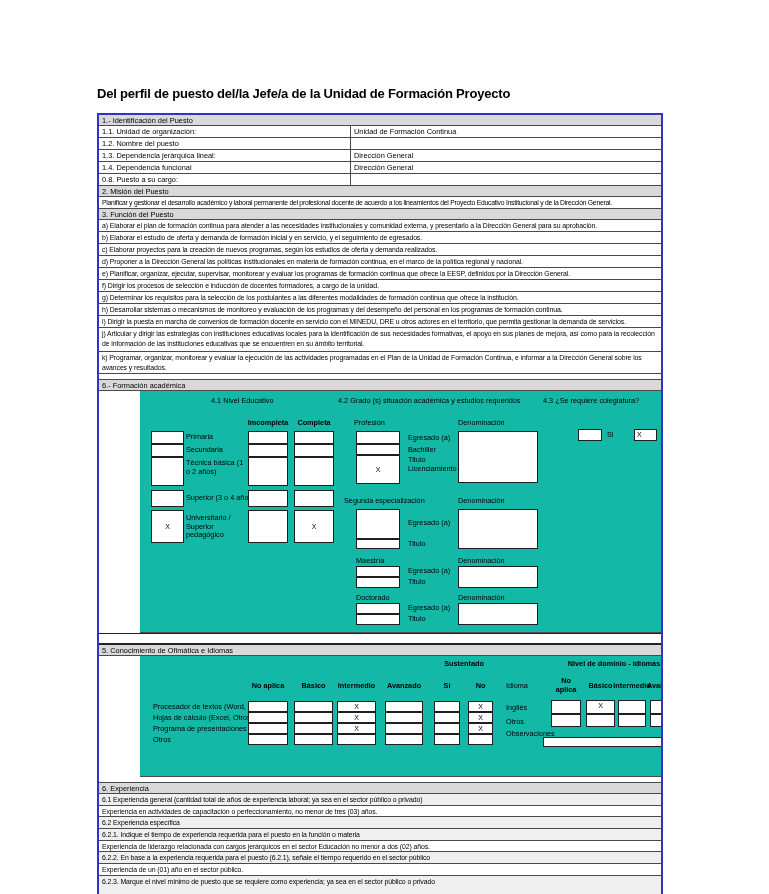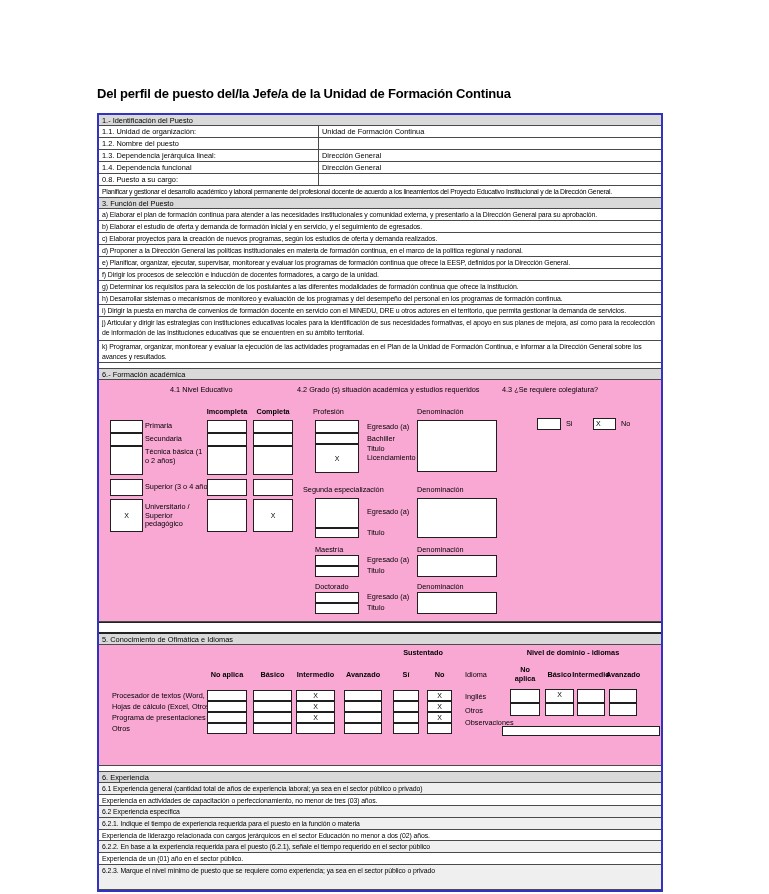--- a/index.html
+++ b/index.html
@@ -14,40 +14,40 @@
   .hdr { background: #d9d9d9; height: 11px; font-size: 7.4px; white-space: nowrap; }
   .sub { background: #efefef; }
   .h115 { height: 11.5px; white-space: nowrap; }
   .h12 { height: 12px; white-space: nowrap; }
   .h24 { height: 24px; }
   .h22 { height: 22px; }
   .h25 { height: 25px; }
   .dense { font-size: 6.9px; letter-spacing: -0.1px; }
   .mision { font-size: 6.8px; letter-spacing: -0.25px; white-space: nowrap; height: 12px; }
   .kv { display: flex; padding: 0; height: 12px; }
-  .kv .k { width: 220px; padding: 1px 2px 0 3px; border-right: 1px solid #4a4a4a;
+  .kv .k { width: 252px; padding: 1px 2px 0 3px; border-right: 1px solid #4a4a4a;
            font-size: 7.4px; white-space: nowrap; overflow: hidden; }
   .kv .v { flex: 1; padding: 1px 2px 0 3px; font-size: 7.4px; white-space: nowrap; overflow: hidden; }
   .spacer { height: 6px; background: #fff; border-bottom: 1px solid #4a4a4a; }
   .spacer12 { height: 12px; background: #fff; border-bottom: 2px solid #222; border-top: 1px solid #222; }
-  .area { position: relative; background: #f9a8d4; border-bottom: 1px solid #4a4a4a; overflow: hidden; }
+  .area { position: relative; background: #14b8a6; border-bottom: 1px solid #4a4a4a; overflow: hidden; margin-left: 41px; }
   .a4 { height: 242px; }
   .a5 { height: 121px; }
   .albl { position: absolute; font-size: 7.3px; line-height: 8.6px; }
   .ctr { text-align: center; font-weight: bold; }
   .box { position: absolute; border: 1px solid #1f1f1f; background: #fff;
          font-size: 7px; line-height: 10px; text-align: center; overflow: hidden; }
   .flexc { display: flex; align-items: center; justify-content: center; text-align: center; }
   .wrapw { overflow-wrap: break-word; word-wrap: break-word; }
   .nowrap { white-space: nowrap; }
 </style>
 </head>
 <body>
 
-<div class="page-title">Del perfil de puesto del/la Jefe/a de la Unidad de Formación Continua</div>
+<div class="page-title">Del perfil de puesto del/la Jefe/a de la Unidad de Formación Proyecto</div>
 
 <div class="doc">
 
   <div class="r hdr">1.- Identificación del Puesto</div>
   <div class="r kv">
     <div class="k">1.1. Unidad de organización:</div>
     <div class="v">Unidad de Formación Continua</div>
   </div>
   <div class="r kv">
     <div class="k">1.2. Nombre del puesto</div>
@@ -58,20 +58,21 @@
   </div>
   <div class="r kv">
     <div class="k">1.4. Dependencia funcional</div>
     <div class="v">Dirección General</div>
   </div>
   <div class="r kv">
     <div class="k">0.8. Puesto a su cargo:</div>
     <div class="v"></div>
   </div>
 
+  <div class="r hdr">2. Misión del Puesto</div>
   <div class="r mision">Planificar y gestionar el desarrollo académico y laboral permanente del profesional docente de acuerdo a los lineamientos del Proyecto Educativo Institucional y de la Dirección General.</div>
 
   <div class="r hdr">3. Función del Puesto</div>
   <div class="r h12 dense">a) Elaborar el plan de formación continua para atender a las necesidades institucionales y comunidad externa, y presentarlo a la Dirección General para su aprobación.</div>
   <div class="r h12 dense">b) Elaborar el estudio de oferta y demanda de formación inicial y en servicio, y el seguimiento de egresados.</div>
   <div class="r h12 dense">c) Elaborar proyectos para la creación de nuevos programas, según los estudios de oferta y demanda realizados.</div>
   <div class="r h12 dense">d) Proponer a la Dirección General las políticas institucionales en materia de formación continua, en el marco de la política regional y nacional.</div>
   <div class="r h12 dense">e) Planificar, organizar, ejecutar, supervisar, monitorear y evaluar los programas de formación continua que ofrece la EESP, definidos por la Dirección General.</div>
   <div class="r h12 dense">f) Dirigir los procesos de selección e inducción de docentes formadores, a cargo de la unidad.</div>
   <div class="r h12 dense">g) Determinar los requisitos para la selección de los postulantes a las diferentes modalidades de formación continua que ofrece la institución.</div>

